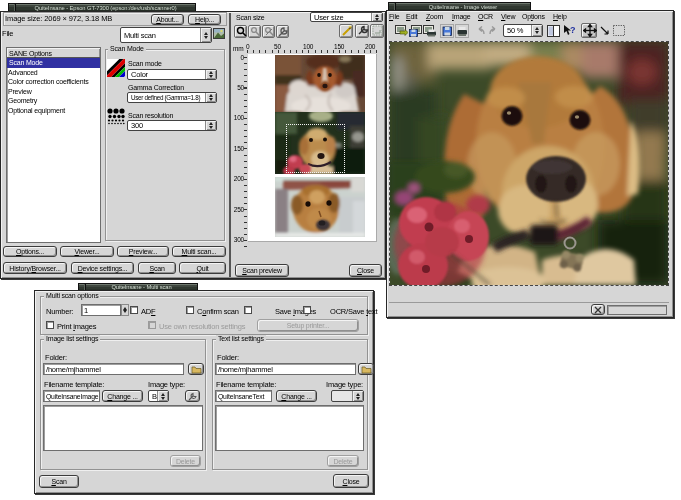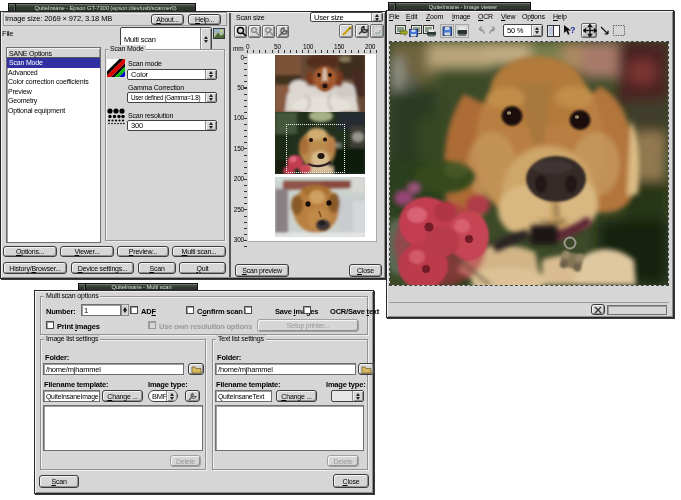--- a/index.html
+++ b/index.html
@@ -26,21 +26,21 @@
        border-left:1px solid #8a8a8a;box-shadow:inset 1px 1px 0 #f2f2f2, inset -1px -1px 0 #8f8f8f;
        display:flex;flex-direction:column;align-items:center;justify-content:center;}
   .tu{width:0;height:0;border-left:2.5px solid transparent;border-right:2.5px solid transparent;border-bottom:3px solid #222;margin-bottom:1px;}
   .td{width:0;height:0;border-left:2.5px solid transparent;border-right:2.5px solid transparent;border-top:3px solid #222;}
   .gb{position:absolute;border:1px solid #929292;box-shadow:inset 1px 1px 0 #efefef, 1px 1px 0 #efefef;}
   .gbl{position:absolute;top:-4px;left:4px;background:#d6d6d6;padding:0 2px;font-size:7px;}
   .cb{position:absolute;width:8px;height:8px;background:#fff;border:1px solid #4a4a4a;box-shadow:inset 1px 1px 0 #9e9e9e;}
   .cb.dis{border-color:#9a9a9a;background:#d6d6d6;}
   .lbl{position:absolute;white-space:nowrap;}
   .dis{color:#9a9a9a;}
-  .d8{font-size:7.5px;letter-spacing:-0.2px;font-weight:bold;}
+  .d8{font-size:7.5px;letter-spacing:-0.2px;}
   u{text-decoration:underline;}
   .tbtn{position:absolute;background:#d6d6d6;border:1px solid #6a6a6a;border-radius:2px;
         box-shadow:inset 1px 1px 0 #f2f2f2, inset -1px -1px 0 #8f8f8f;}
 </style></head>
 <body>
 
 <div class="win" style="left:0;top:11px;width:386px;height:268px;"></div>
 <div class="tab" style="left:8px;top:3px;width:188px;height:8px;font-size:5.8px;">
   <div class="tabbox"></div>
     <div class="tabtxt">QuiteInsane - Epson GT-7300 (epson:/dev/usb/scanner0)</div>
@@ -49,21 +49,21 @@
 <div class="abs" style="left:3px;top:12px;width:224px;height:14px;border:1px solid #9a9a9a;box-shadow:inset 1px 1px 0 #efefef;"></div>
 <div class="lbl" style="left:5px;top:14px;font-size:7.5px;letter-spacing:-0.1px;">Image size: 2069 × 972, 3.18 MB</div>
 <div class="btn" style="left:151px;top:13.5px;width:33px;height:11px;">
     <span><u>A</u>bout...</span>
   </div>
 <div class="btn" style="left:188px;top:13.5px;width:33px;height:11px;">
     <span><u>H</u>elp...</span>
   </div>
 
 <div class="lbl" style="left:2px;top:29px;font-size:7.5px;">File</div>
-<div class="combo" style="left:120px;top:27px;width:92px;height:24px;">Multi scan<span class="cararea">
+<div class="combo" style="left:120px;top:27px;width:92px;height:16px;">Multi scan<span class="cararea">
       <span class="tu"></span>
       <span class="td"></span>
     </span></div>
 <div class="abs" style="left:213px;top:28px;width:12px;height:11px;">
 <svg width="12" height="11">
       <rect x="0.5" y="0.5" width="11" height="10" fill="#b0bca8" stroke="#3a3a3a" stroke-width="1"></rect>
       <rect x="1" y="1" width="10" height="3.5" fill="#9ab4c4"></rect>
       <path d="M1 10 L5 4.5 L8 8 L11 5.5 L11 10 Z" fill="#4a6a38"></path>
       <circle cx="8.5" cy="3" r="1.3" fill="#d8d870"></circle>
     </svg>
@@ -591,41 +591,41 @@
 <div class="lbl d8" style="left:141px;top:307px;">AD<u>F</u></div>
 <div class="cb" style="left:186px;top:306px;"></div>
 <div class="lbl d8" style="left:197px;top:307px;">C<u>o</u>nfirm scan</div>
 <div class="cb" style="left:244px;top:306px;"></div>
 <div class="lbl d8" style="left:259px;top:307px;padding-left:16px;">Save <u>i</u>mages</div>
 <div class="cb" style="left:303px;top:306px;"></div>
 <div class="lbl d8" style="left:330px;top:307px;">OCR/Save <u>t</u>ext</div>
 <div class="cb" style="left:46px;top:321px;"></div>
 <div class="lbl d8" style="left:57px;top:322px;">Print <u>i</u>mages</div>
 <div class="cb dis" style="left:148px;top:321px;"></div>
-<div class="lbl dis d8" style="left:159px;top:322px;">Use own resolution options</div>
+<div class="lbl dis d8" style="left:159px;top:322px;">Use own resolution settings</div>
 <div class="btn dis" style="left:257px;top:319px;width:102px;height:13px;">
     <span>Setup printer...</span>
   </div>
 
 <div class="gb" style="left:40px;top:339px;width:166px;height:131px;"></div>
 <div class="gbl" style="left:44px;top:335px;">Image list settings</div>
 <div class="lbl d8" style="left:45px;top:353px;">Folder:</div>
 <div class="fld" style="left:43px;top:363px;width:141px;height:12px;">/home/mjhammel</div>
 <div class="btn" style="left:188px;top:363px;width:16px;height:12px;">
     <svg width="11" height="9">
       <path d="M1 8 L1 2 L4 2 L5 3.5 L10 3.5 L10 8 Z" fill="#d8b860" stroke="#6a5a20" stroke-width="0.7"></path>
     </svg>
   </div>
 <div class="lbl d8" style="left:44px;top:380px;">Filename template:</div>
 <div class="lbl d8" style="left:148px;top:380px;">Image type:</div>
 <div class="fld" style="left:43px;top:390px;width:57px;height:12px;font-size:6.8px;">QuiteInsaneImage</div>
 <div class="btn" style="left:102px;top:390px;width:41px;height:12px;">
     <span><u>C</u>hange ...</span>
   </div>
-<div class="combo" style="left:148px;top:390px;width:30px;height:12px;border-radius:6px;">BMP<span class="cararea">
+<div class="combo" style="left:148px;top:390px;width:21px;height:12px;">BMP<span class="cararea">
       <span class="tu"></span>
       <span class="td"></span>
     </span></div>
 <div class="btn" style="left:185px;top:390px;width:15px;height:12px;">
     <svg width="10" height="9">
       <path d="M1 8 L5 4 M5 1.5 a2.5 2.5 0 1 0 3 3 L6.5 4.5 L5 4 Z" stroke="#555" stroke-width="1.1" fill="none"></path>
     </svg>
   </div>
 <div class="sunk" style="left:43px;top:405px;width:160px;height:46px;"></div>
 <div class="btn dis" style="left:170px;top:455px;width:31px;height:12px;">

